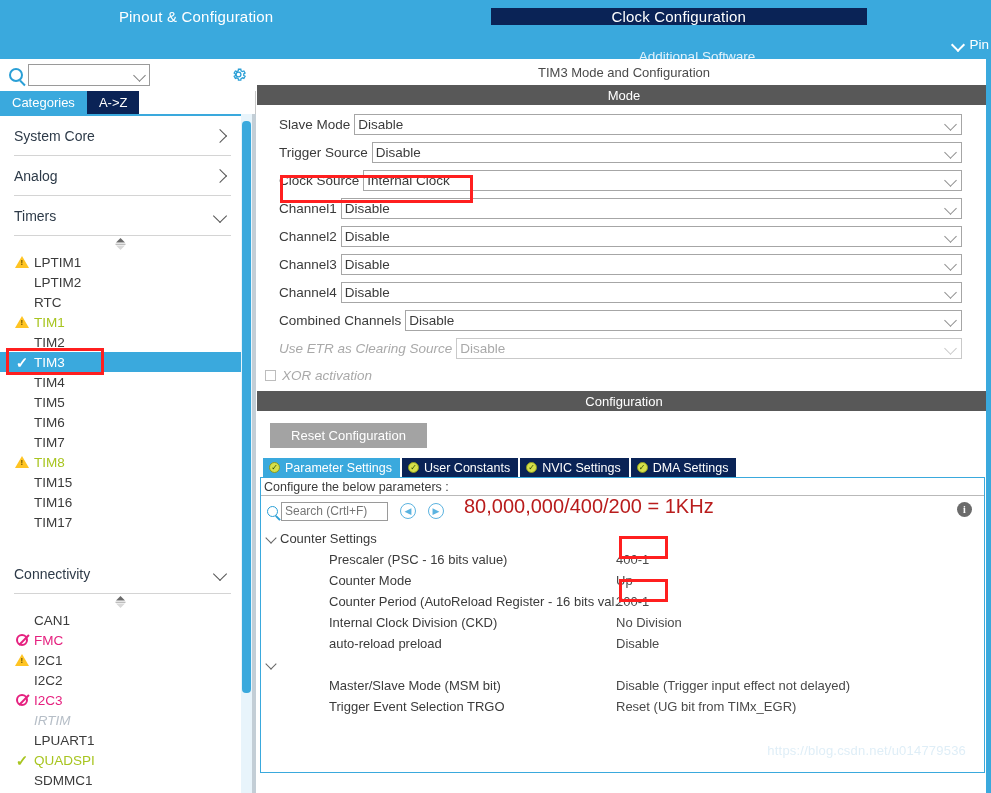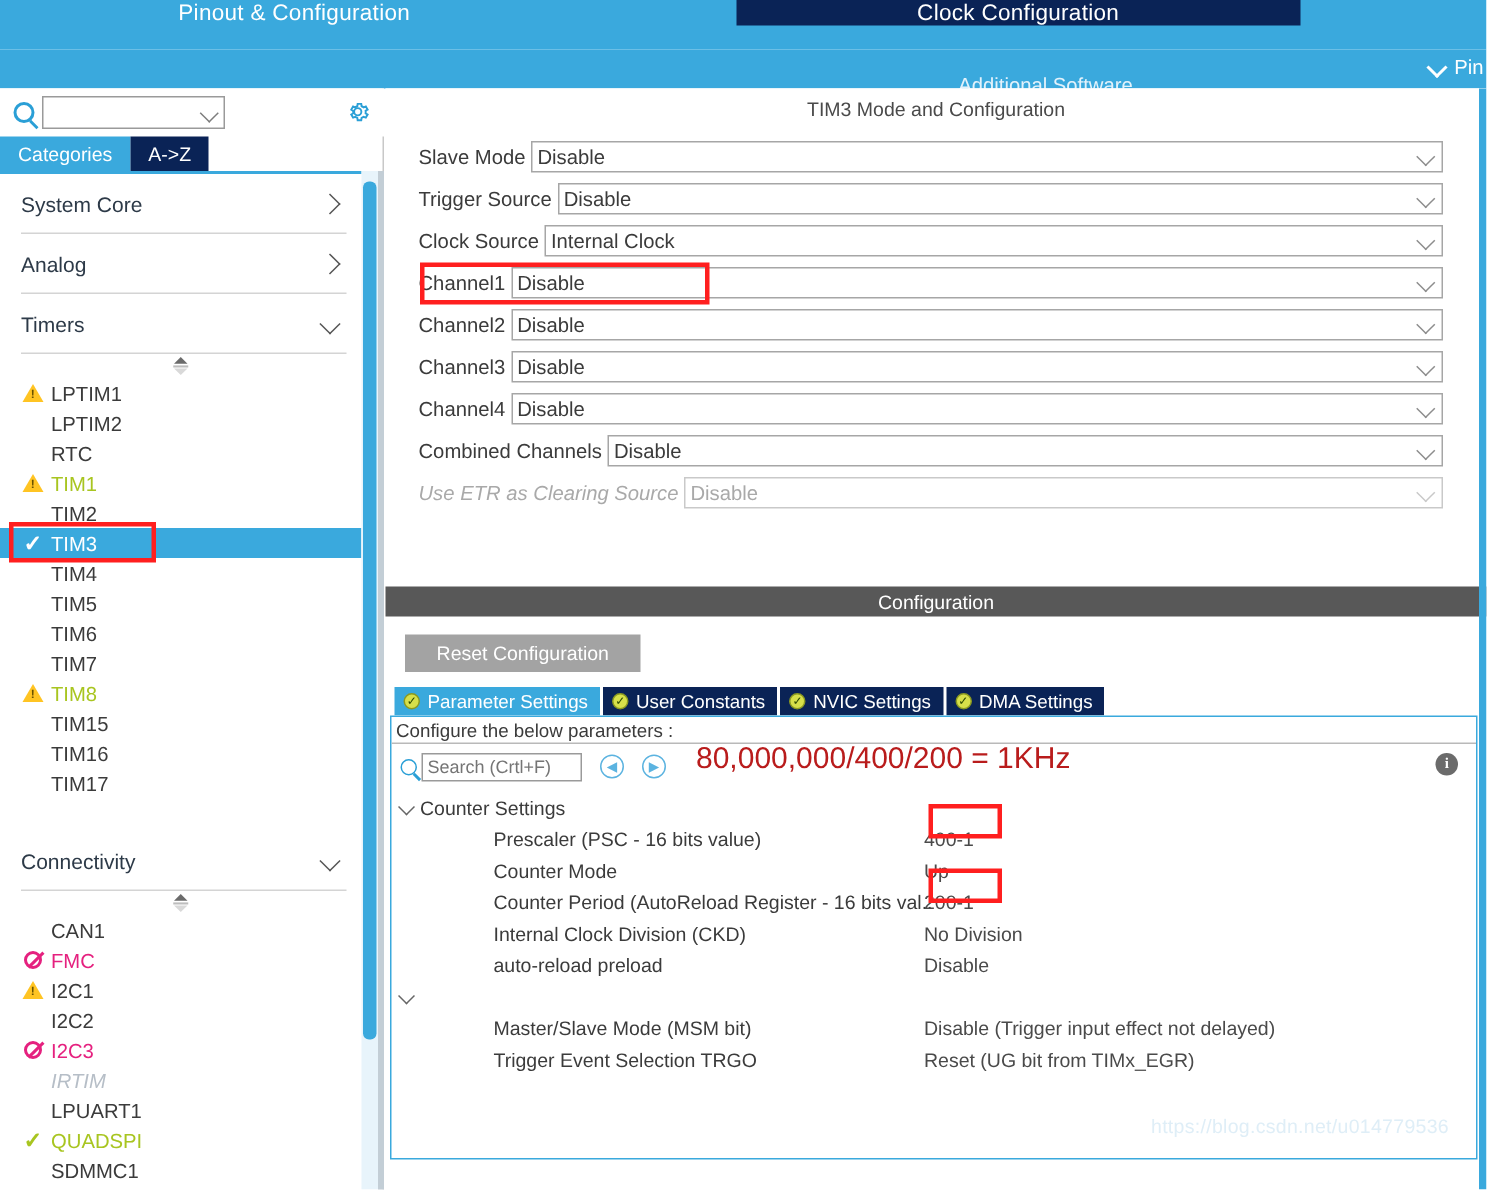--- a/index.html
+++ b/index.html
@@ -10,21 +10,21 @@
     color: #3b3b3b;
     background: #ffffff;
     overflow: hidden;
   }
   #app { position: relative; width: 991px; height: 793px; }
 
   
   .topbar {
     position: absolute; left: 0; top: 0; width: 991px; height: 33px;
     background: #3aa9dd;
-    display: flex; align-items: flex-start; gap: 48px;
+    display: flex; align-items: center; gap: 48px;
   }
   .top-tab {
     display: flex; align-items: center; justify-content: center;
     font-size: 15px; color: #ffffff; letter-spacing: .2px;
   }
   .top-tab.active-light { width: 488px; background: #3aa9dd; }
   .top-tab.dark { background: #0a2356; }
   .tab-clock { width: 468px; margin-left: 0; }
   .tab-gap { width: 3px; background: #ffffff; }
   .tab-stub { width: 32px; background: #0a2356; }
@@ -526,20 +526,21 @@
     <div class="lscroll-track"></div>
     <div class="lscroll-thumb"></div>
     <div class="lscroll-outer"></div>
 
     <div class="redbox" style="left:6px; top:289px; width:98px; height:27px;"></div>
   </div>
 
   <div class="rightpanel">
 
     <div class="mode-title">TIM3 Mode and Configuration</div>
+    <div class="bandbar">Mode</div>
 
     <div class="modebody" id="mode-body">
         <div class="formrow">
           <span class="flabel">Slave Mode</span>
           <span class="fbox">
             <span class="fval">Disable</span>
             <span class="fcaret"></span>
           </span>
         </div>
         <div class="formrow">
@@ -593,20 +594,24 @@
         </div>
         <div class="formrow dim">
           <span class="flabel">Use ETR as Clearing Source</span>
           <span class="fbox">
             <span class="fval">Disable</span>
             <span class="fcaret"></span>
           </span>
         </div>
       </div>
 
+    <div class="xorrow">
+      <span class="cbox"></span>
+      <span>XOR activation</span>
+    </div>
 
     <div class="confsec">
       <div class="bandbar">Configuration</div>
 
       <div class="reset-wrap">
         <button class="resetbtn">Reset Configuration</button>
       </div>
 
       <div class="tabstrip" id="conf-tabs">
           <div class="ctab active">

